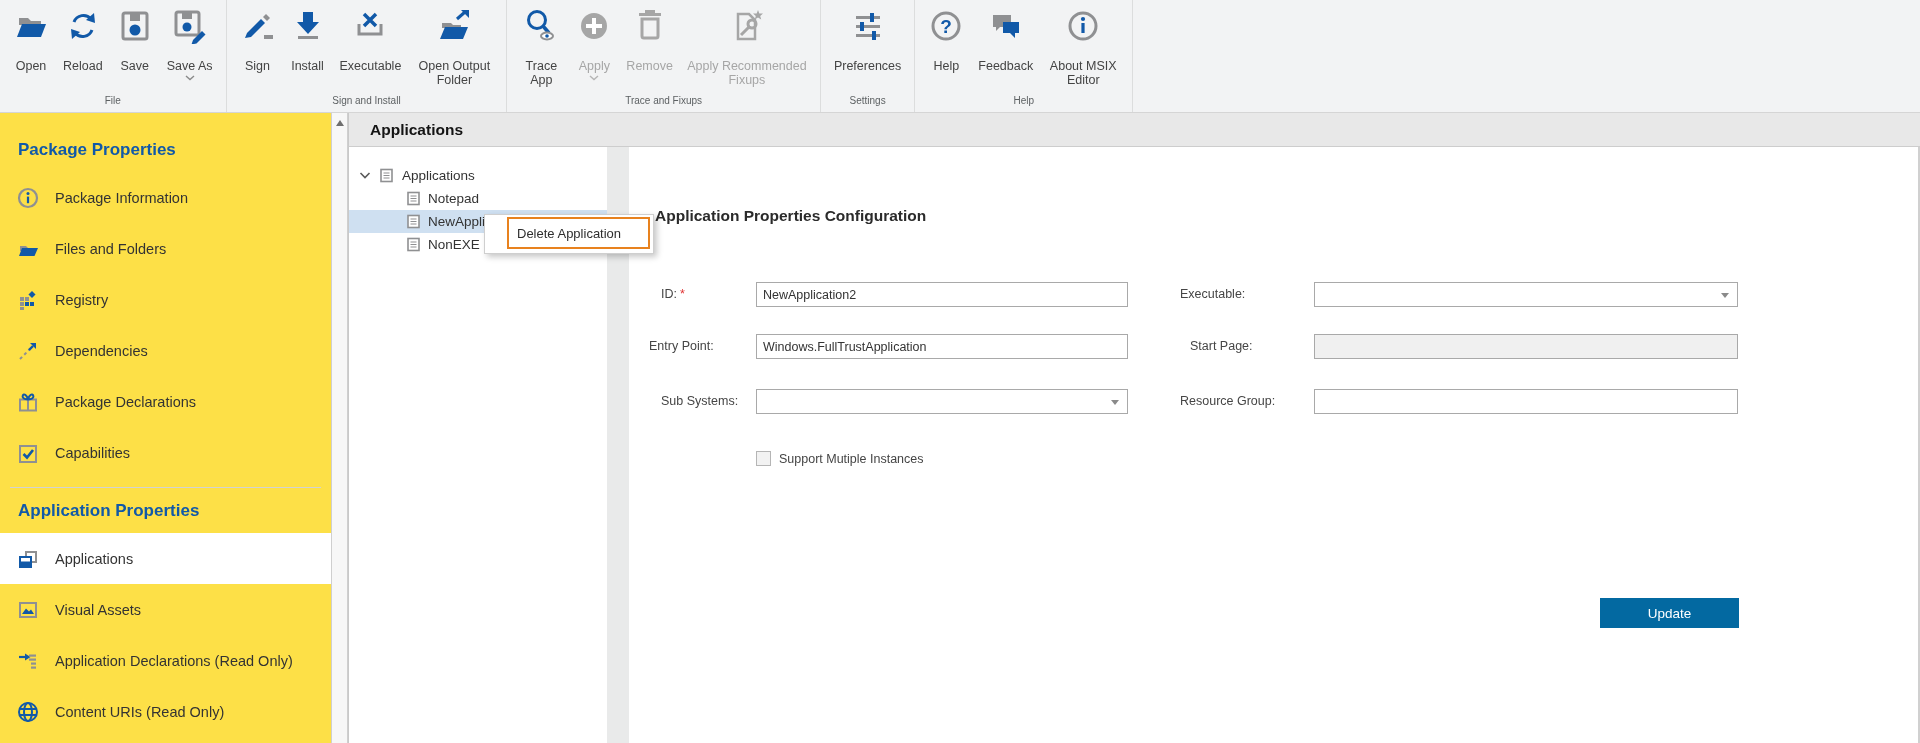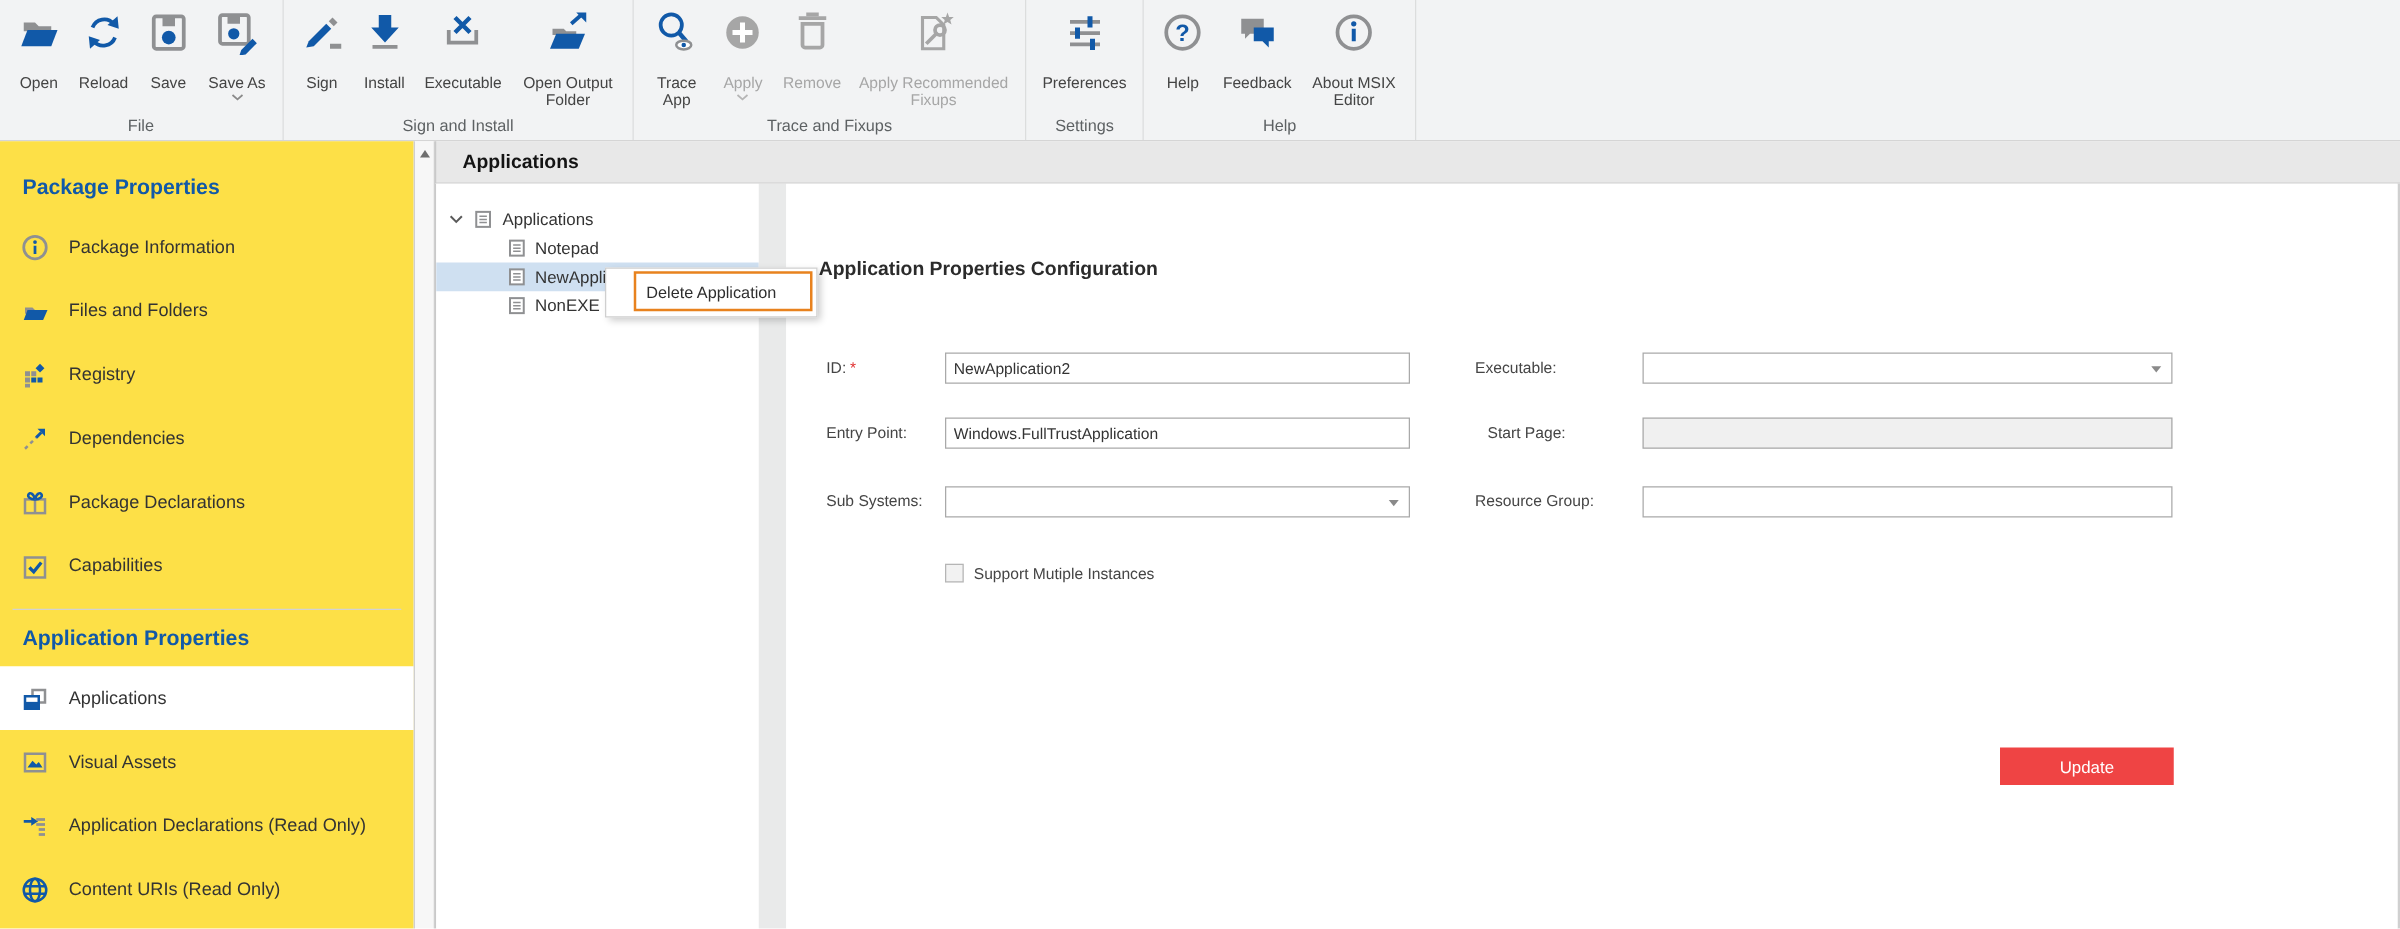--- a/index.html
+++ b/index.html
@@ -5,21 +5,21 @@
   * { margin:0; padding:0; box-sizing:border-box; }
   html,body { width:1920px; height:743px; }
   body { font-family:"Liberation Sans", sans-serif; background:#fff; overflow:hidden; }
   .app { position:relative; width:1920px; height:743px; background:#fff; overflow:hidden; }
 
   
   .ribbon { position:absolute; left:0; top:0; width:1920px; height:113px;
             background:#f2f3f4; border-bottom:1px solid #d5d5d5; display:flex; }
   .rgroup { display:flex; flex-direction:column; border-right:1px solid #dcdddd; padding:0 6px; }
   .rbtns  { flex:1; display:flex; align-items:flex-start; padding-top:5px; }
-  .rgrouplabel { height:20px; text-align:center; font-size:13px; color:#5d6163; line-height:18px; }
+  .rgrouplabel { height:20px; text-align:center; font-size:10px; color:#5d6163; line-height:18px; }
   .rbtn { display:flex; flex-direction:column; align-items:center; padding:3px 7px 0; min-width:48px; }
   .ricon { width:36px; height:36px; display:block; }
   .rlabel { font-size:12.5px; color:#444; text-align:center; line-height:1.14; margin-top:15px; white-space:nowrap; }
   .rlabel.wrap { white-space:normal; }
   .rbtn.disabled .rlabel { color:#a6a6a6; }
   .chev { margin-top:2px; display:block; }
 
   
   .sidebar { position:absolute; left:0; top:113px; width:331px; height:630px; background:#fde047; }
   .sb-heading { font-size:17px; font-weight:bold; color:#1159a8; margin:27px 0 12px 18px; }
@@ -54,21 +54,21 @@
   .req { color:#e03030; margin-left:3px; }
   .tb { position:absolute; height:25px; border:1px solid #a9a9a9; background:#fff;
         font-family:"Liberation Sans", sans-serif; font-size:12.5px; color:#333; padding:0 6px; }
   .tb:disabled { background:#f0f0f0; }
   .combo { position:absolute; height:25px; border:1px solid #a9a9a9; background:#fff; }
   .combo-arr { position:absolute; right:8px; top:10px; width:0; height:0;
                border-left:4px solid transparent; border-right:4px solid transparent; border-top:5px solid #8a8a8a; }
   .cbrow { position:absolute; left:127px; top:304px; display:flex; align-items:center; gap:8px; }
   .cbbox { width:15px; height:15px; border:1px solid #b5b5b5; background:#f2f2f2; display:inline-block; }
   .cblabel { font-size:12.5px; color:#454545; }
-  .update-btn { position:absolute; left:971px; top:451px; width:139px; height:30px; background:#ef4444;
+  .update-btn { position:absolute; left:971px; top:451px; width:139px; height:30px; background:#0369a1;
                 color:#fff; font-size:13.5px; border:none; display:flex; align-items:center; justify-content:center;
                 font-family:"Liberation Sans", sans-serif; }
 
   
   .ctx { position:absolute; left:484px; top:214px; width:170px; height:40px; background:#fff;
          border:1px solid #cfcfcf; box-shadow:3px 3px 6px rgba(0,0,0,.22); z-index:10; }
   .ctx-item { position:absolute; left:22px; top:2px; right:3px; bottom:4px; background:#fff;
               border:2px solid #e8821e; display:flex; align-items:center; padding-left:8px;
               font-size:13px; color:#2e2e2e; }
 </style>
@@ -389,21 +389,21 @@
     <div class="form">
       <div class="form-heading">Application Properties Configuration</div>
 
       <div class="flabel" style="left:32px; top:135px;"><span>ID:</span><span class="req">*</span></div>
       <input class="tb" style="left: 127px; top: 135px; width: 372px;" value="NewApplication2">
       <div class="flabel" style="left:551px; top:135px;">Executable:</div>
       <div class="combo" style="left:685px; top:135px; width:424px;">
         <span class="combo-arr"></span>
       </div>
 
-      <div class="flabel" style="left:32px; top:187px;">Entry Point:</div>
+      <div class="flabel" style="left:20px; top:187px;">Entry Point:</div>
       <input class="tb" style="left: 127px; top: 187px; width: 372px;" value="Windows.FullTrustApplication">
       <div class="flabel" style="left:561px; top:187px;">Start Page:</div>
       <input class="tb" style="left: 685px; top: 187px; width: 424px;" disabled="" value="">
 
       <div class="flabel" style="left:32px; top:242px;">Sub Systems:</div>
       <div class="combo" style="left:127px; top:242px; width:372px;">
         <span class="combo-arr"></span>
       </div>
       <div class="flabel" style="left:551px; top:242px;">Resource Group:</div>
       <input class="tb" style="left: 685px; top: 242px; width: 424px;" value="">

